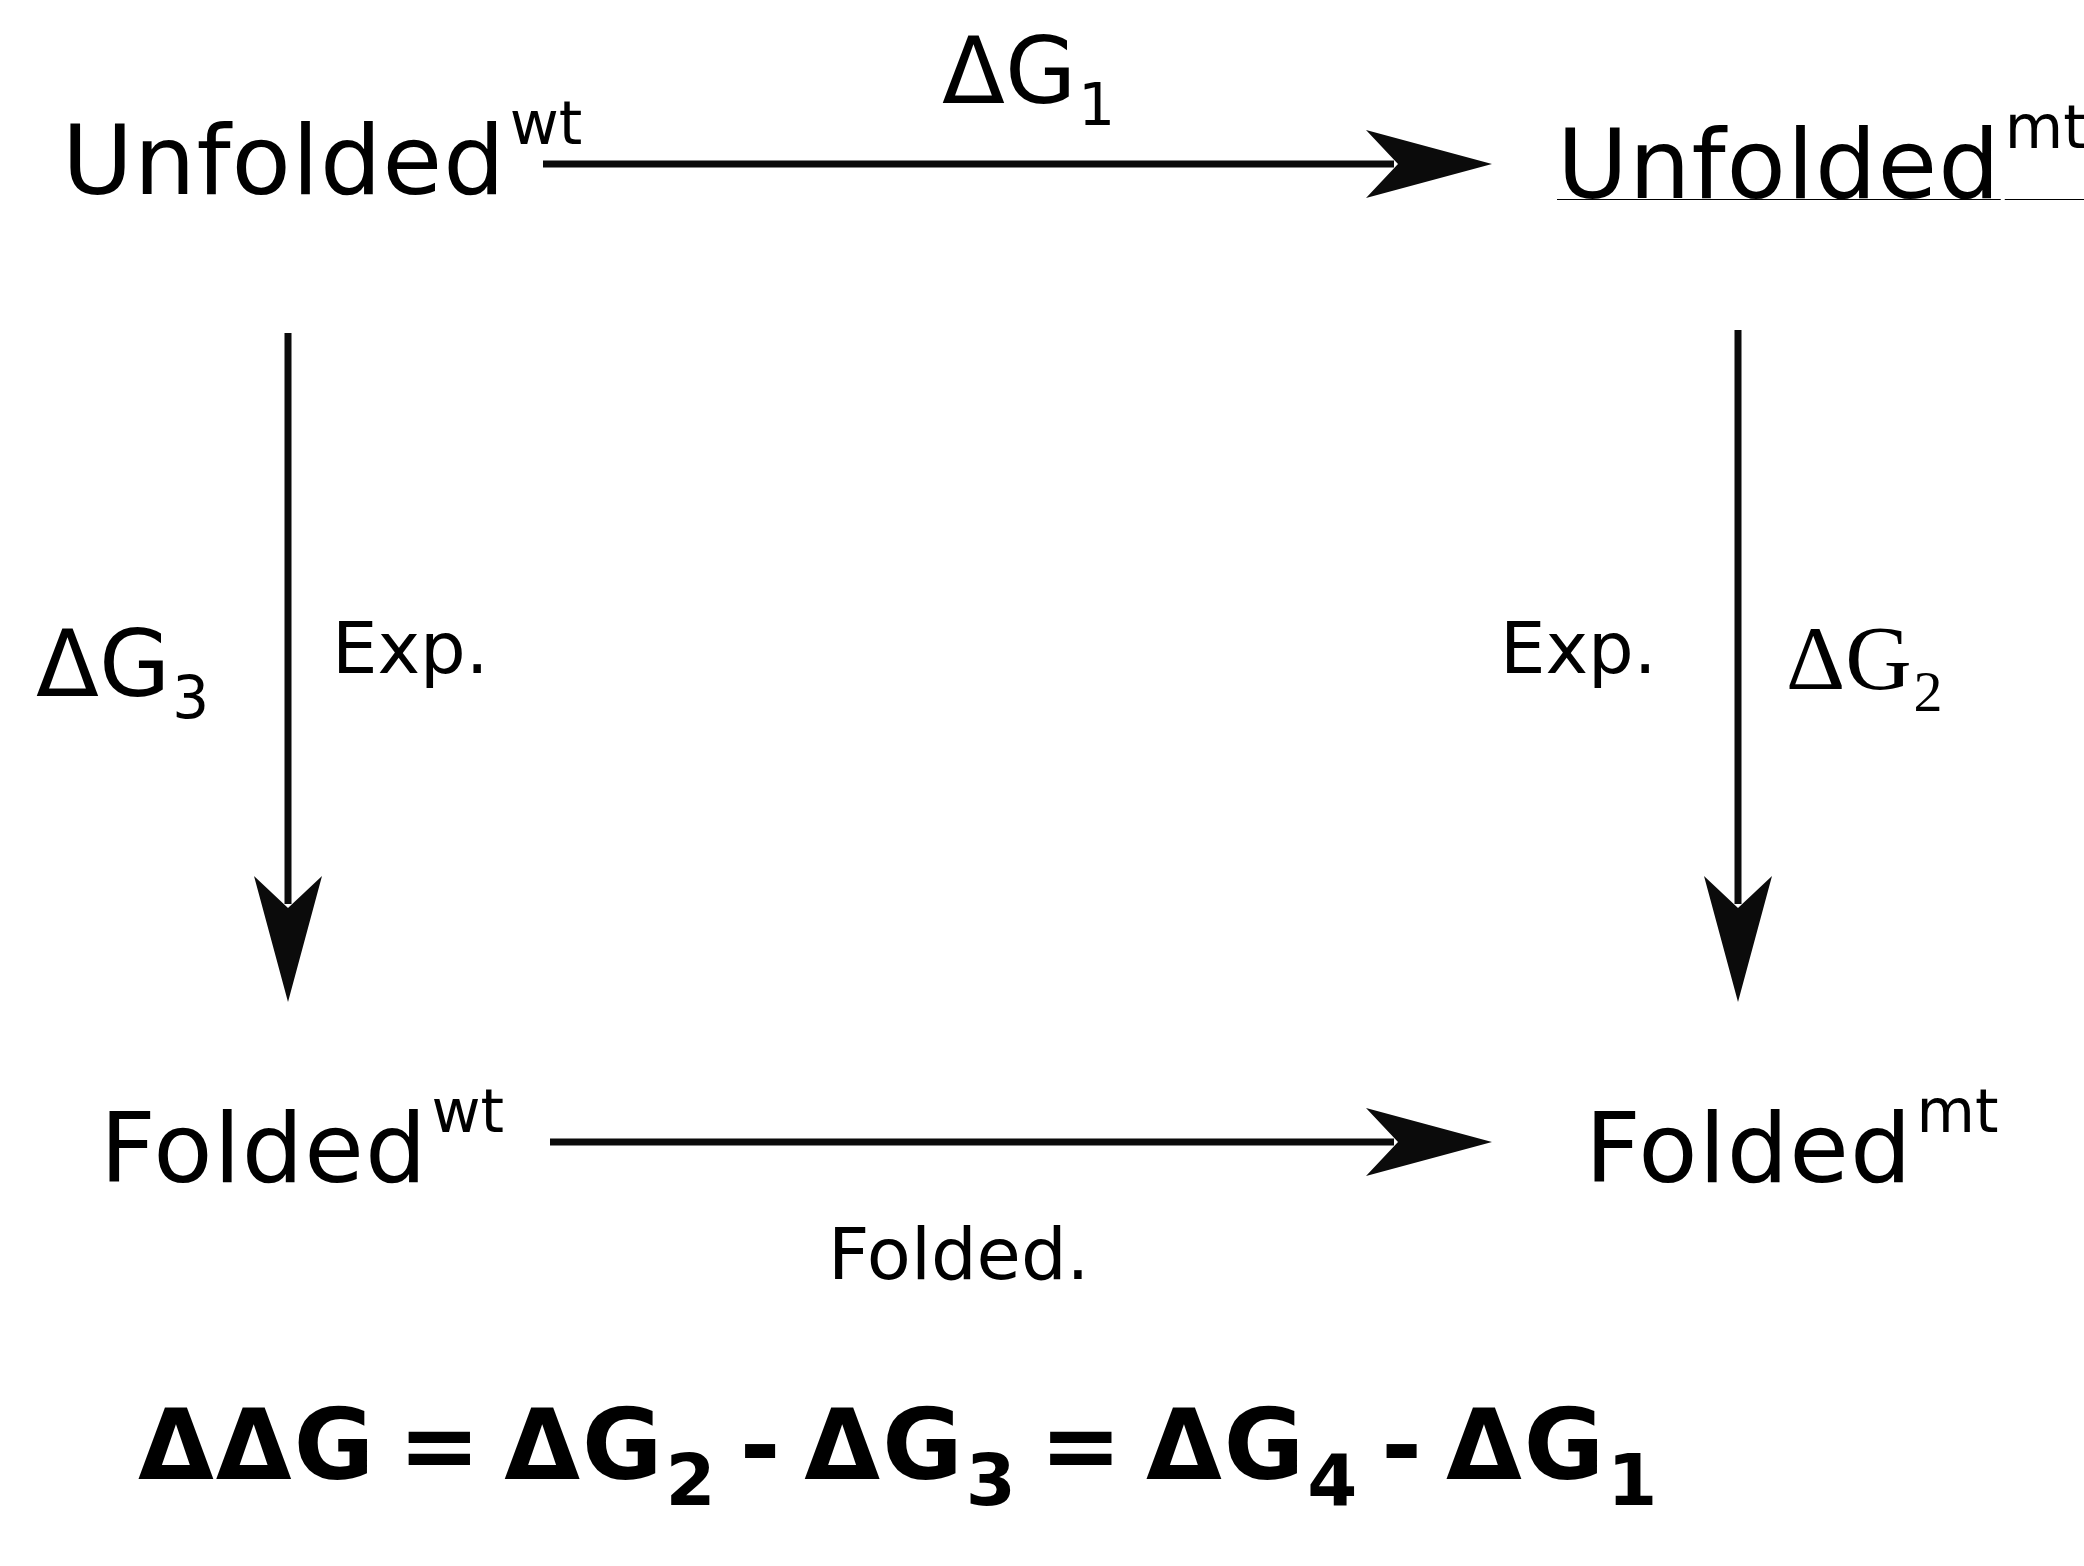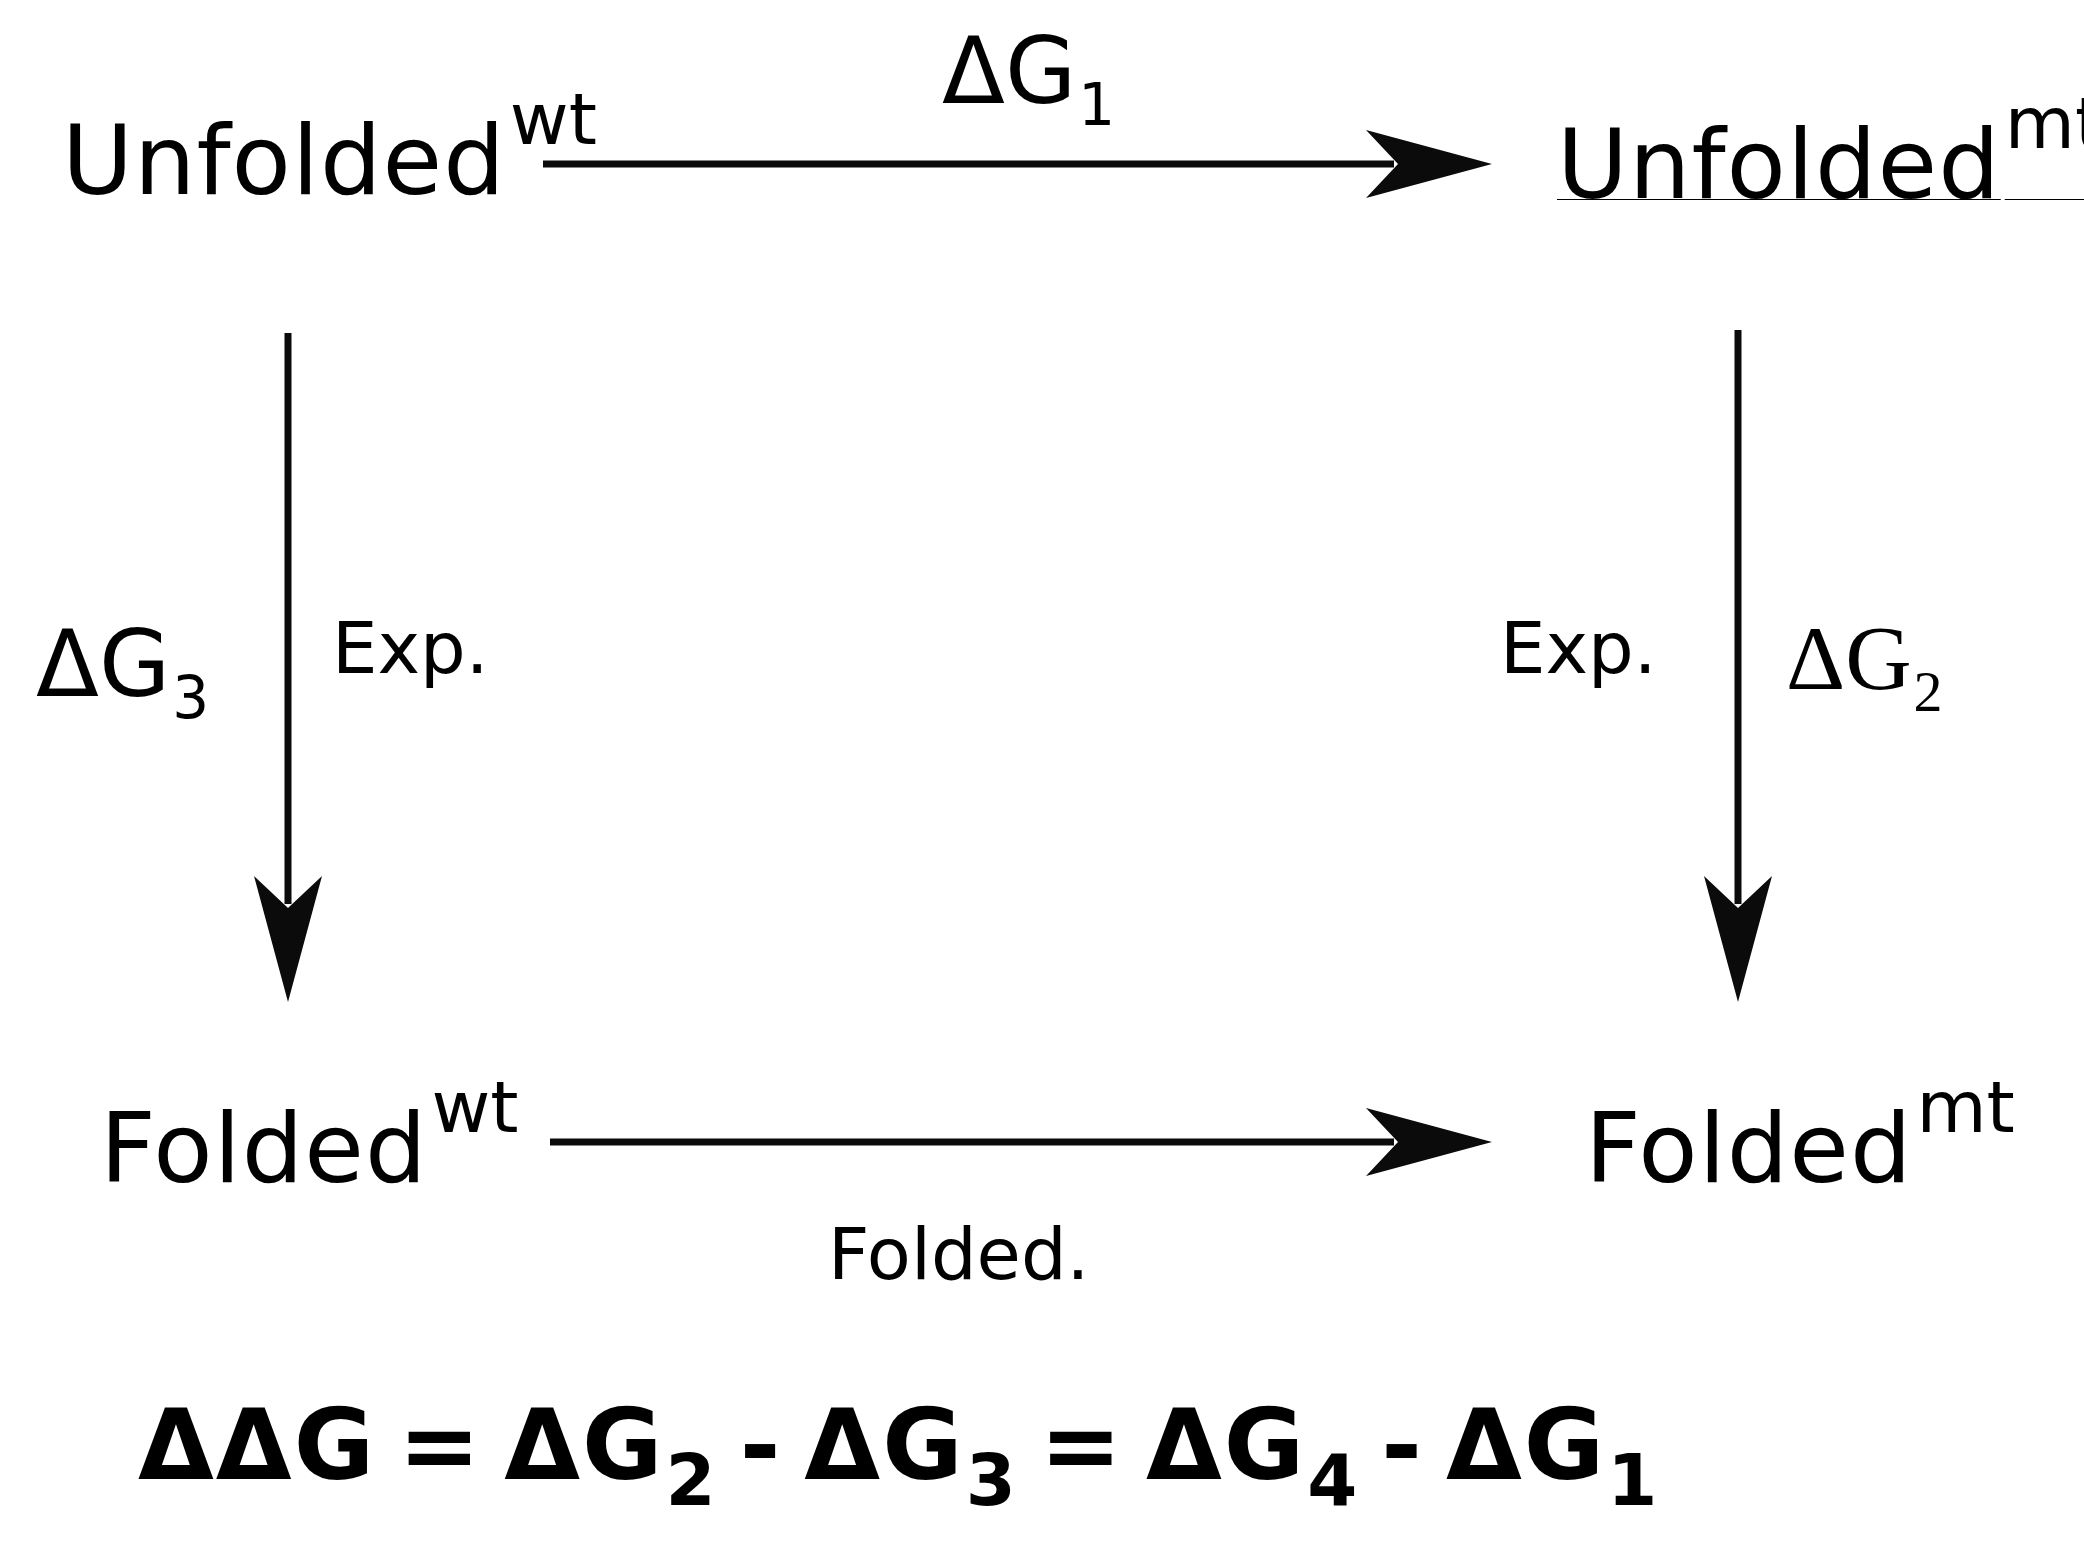--- a/index.html
+++ b/index.html
@@ -35,21 +35,21 @@
     position: absolute;
     line-height: 1;
     white-space: nowrap;
   }
   .node-label {
     font-size: 97px;
     letter-spacing: 1px;
     text-align: right;
   }
   .node-sup {
-    font-size: 72px;
+    font-size: 60px;
     position: relative;
     top: -50px;
     margin-left: 4px;
   }
   .edge-label {
     position: absolute;
     line-height: 1;
     font-size: 92px;
     white-space: nowrap;
   }

